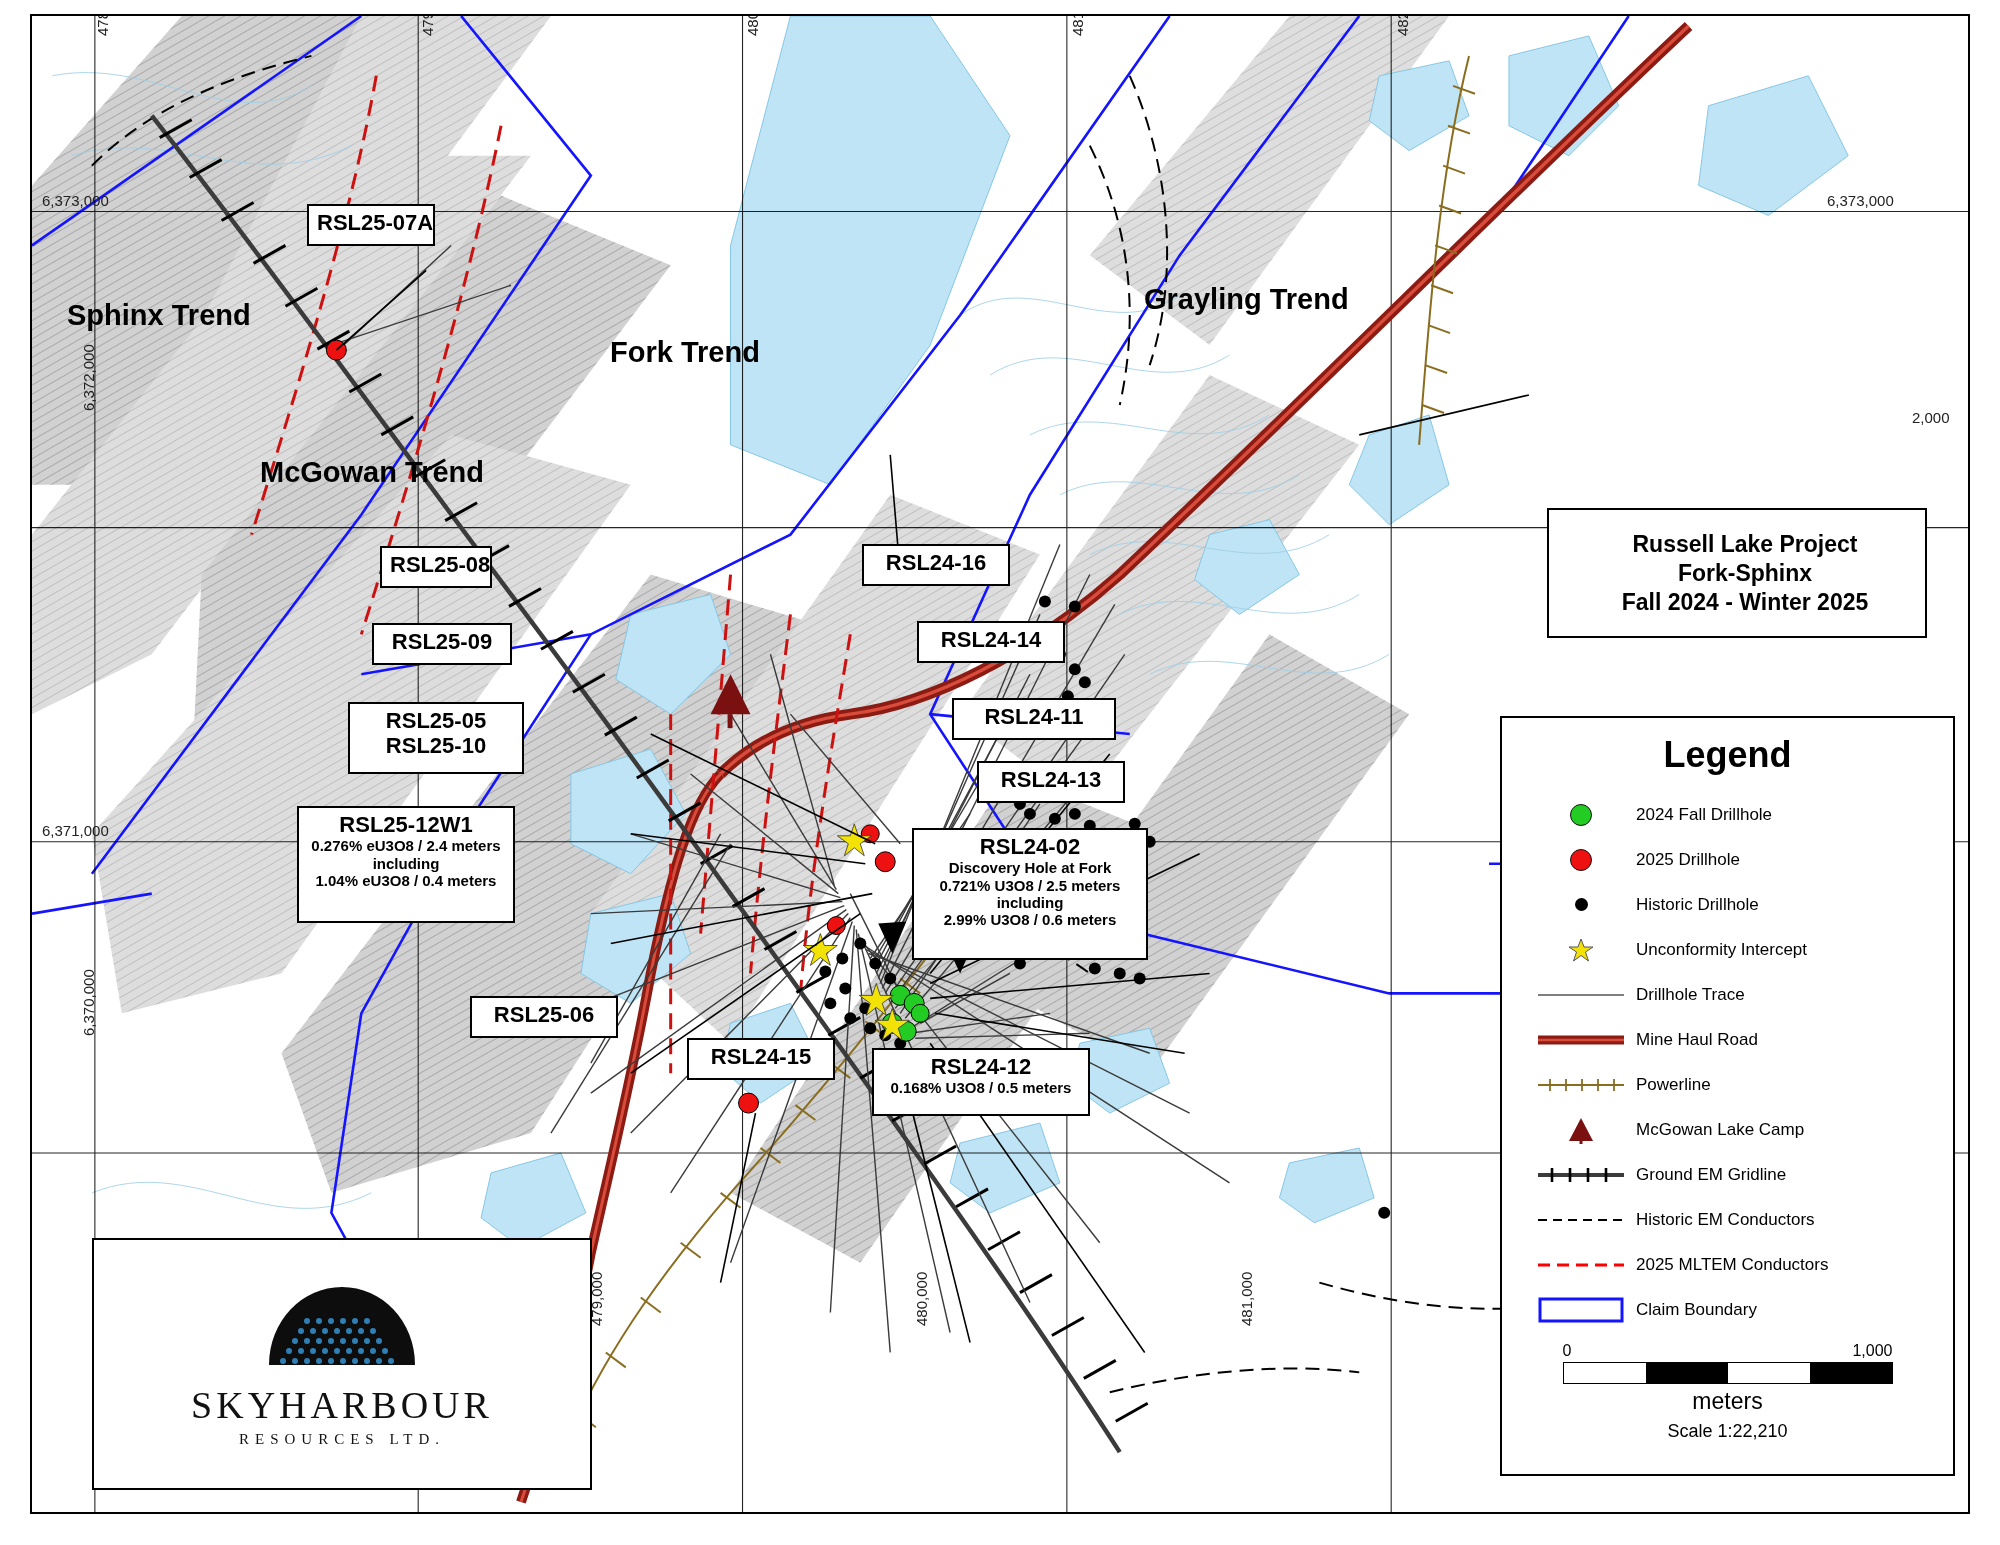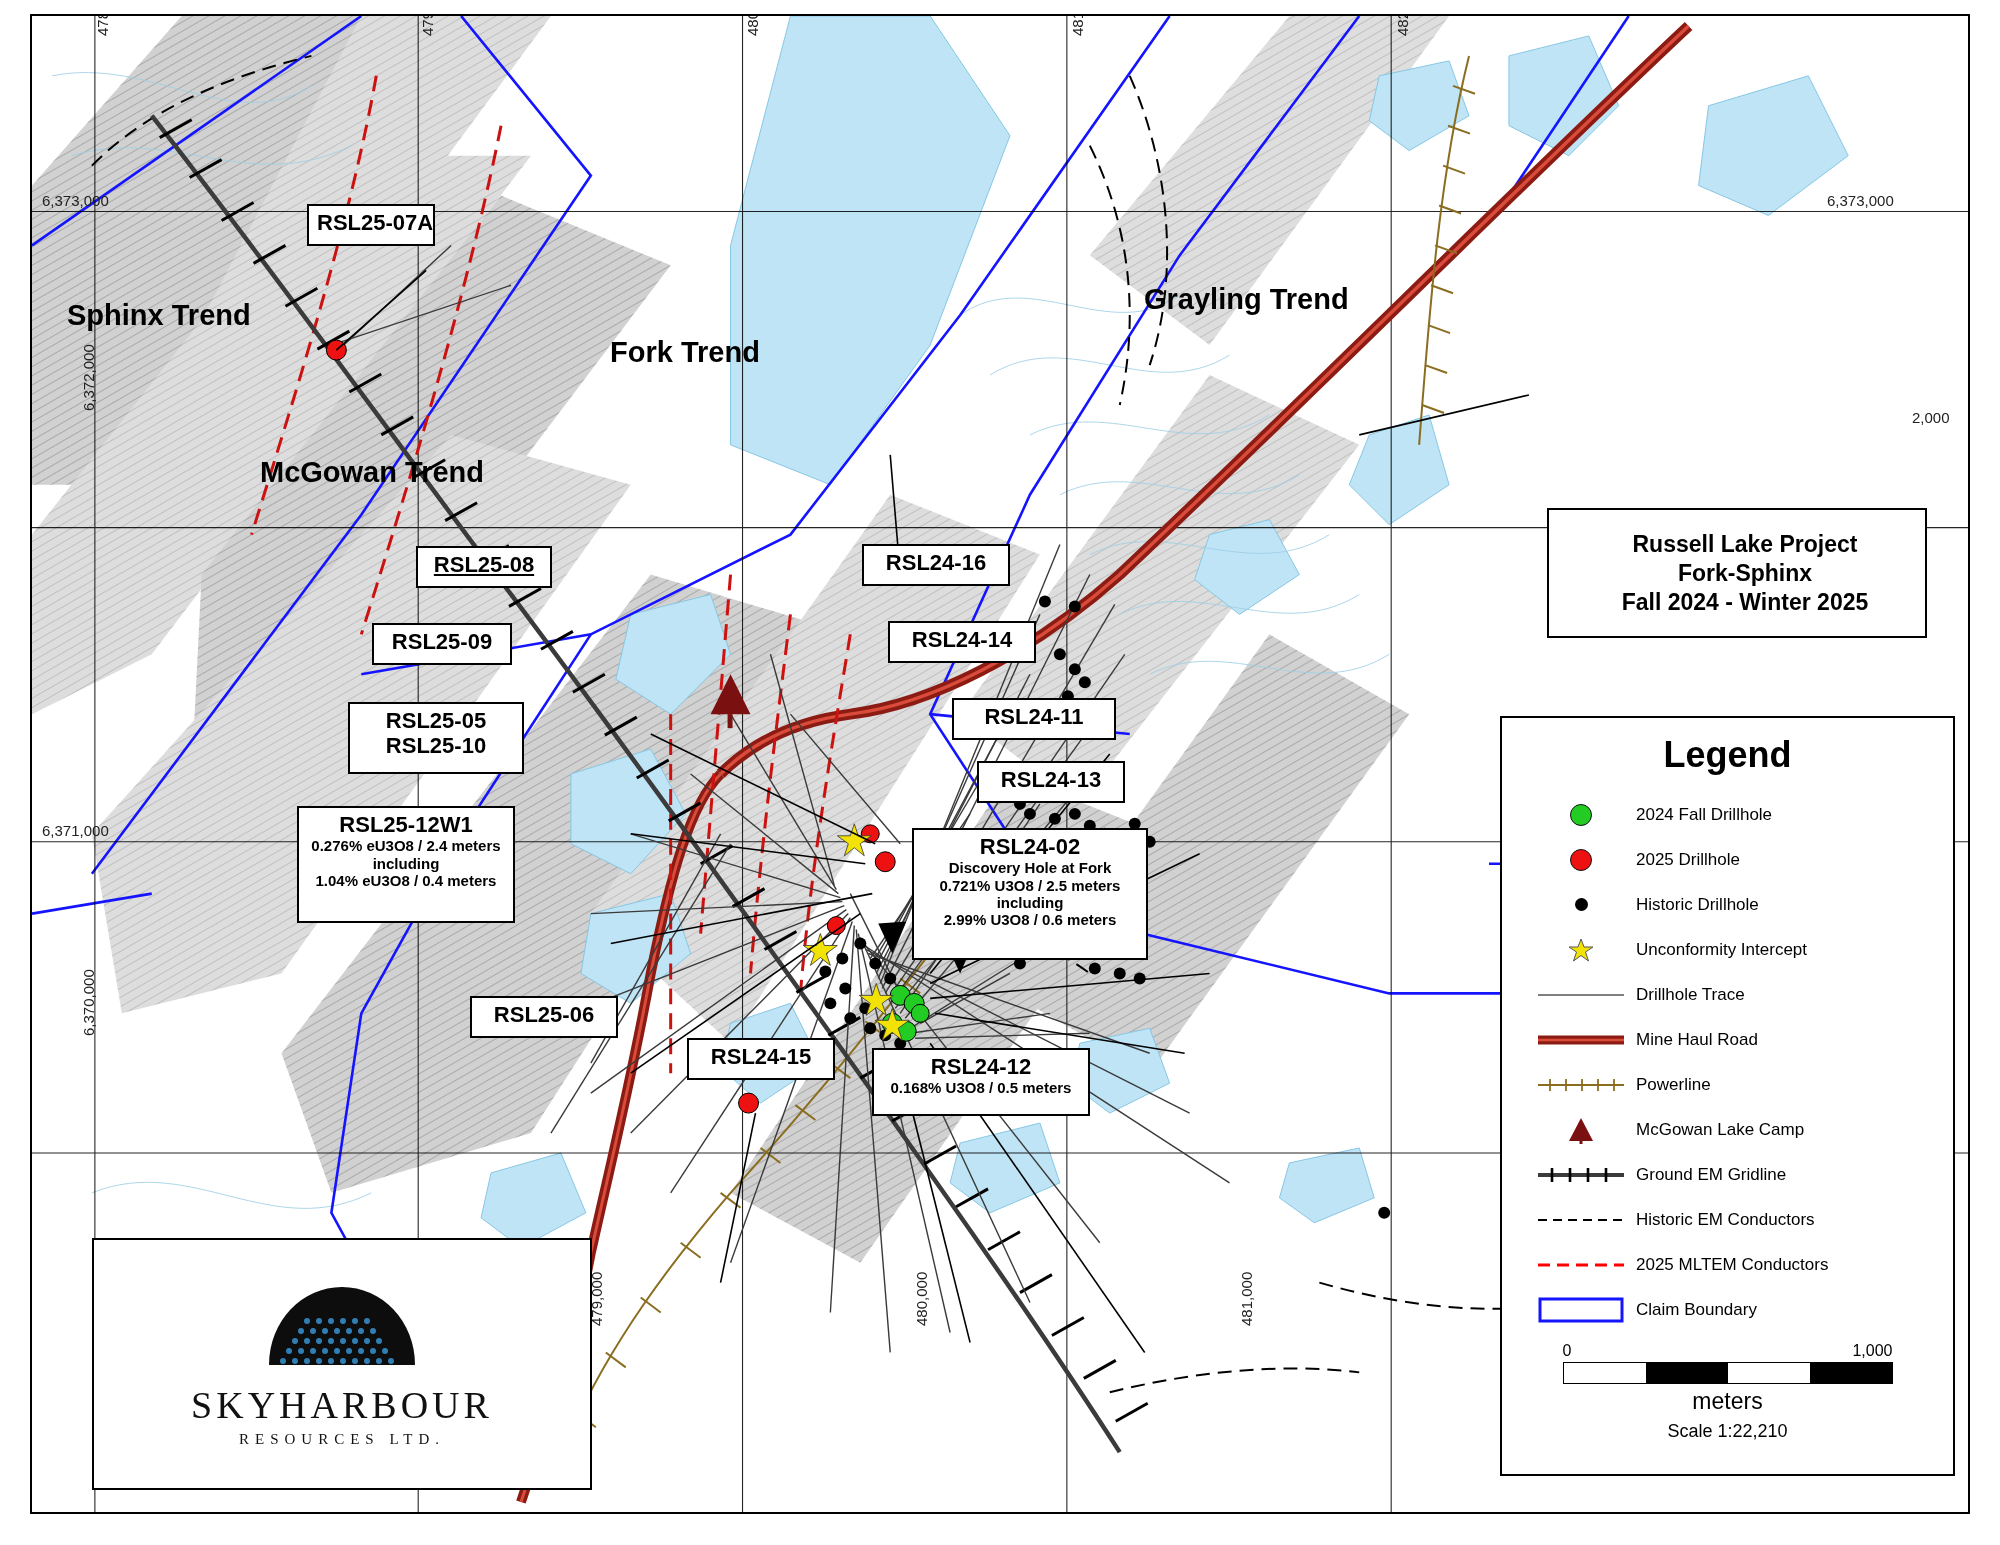--- a/index.html
+++ b/index.html
@@ -565,21 +565,21 @@
     <div class="title-box">
       <div>Russell Lake Project</div>
       <div>Fork-Sphinx</div>
       <div>Fall 2024 - Winter 2025</div>
     </div>
 
     <div class="callout" style="left:275px; top:152px; width:128px; height:42px;margin-top:36px;">
       <span class="title">RSL25-07A</span>
     </div>
 
-    <div class="callout" style="left:384px; top:530px; width:136px; height:42px;text-decoration:underline;">
+    <div class="callout" style="left:348px; top:530px; width:112px; height:42px;">
       <span class="title">RSL25-08</span>
     </div>
 
     <div class="callout" style="left:340px; top:607px; width:140px; height:42px;">
       <span class="title">RSL25-09</span>
     </div>
 
     <div class="callout" style="left:316px; top:686px; width:176px; height:72px;">
       <span class="title">RSL25-05</span>
       <span class="title">RSL25-10</span>
@@ -614,21 +614,21 @@
     </div>
 
     <div class="callout" style="left:945px; top:745px; width:148px; height:42px;">
       <span class="title">RSL24-13</span>
     </div>
 
     <div class="callout" style="left:920px; top:682px; width:164px; height:42px;">
       <span class="title">RSL24-11</span>
     </div>
 
-    <div class="callout" style="left:856px; top:605px; width:148px; height:42px;">
+    <div class="callout" style="left:885px; top:605px; width:148px; height:42px;">
       <span class="title">RSL24-14</span>
     </div>
 
     <div class="callout" style="left:830px; top:528px; width:148px; height:42px;">
       <span class="title">RSL24-16</span>
     </div>
 
     <div class="legend-box">
       <div class="legend-title">Legend</div>
 

